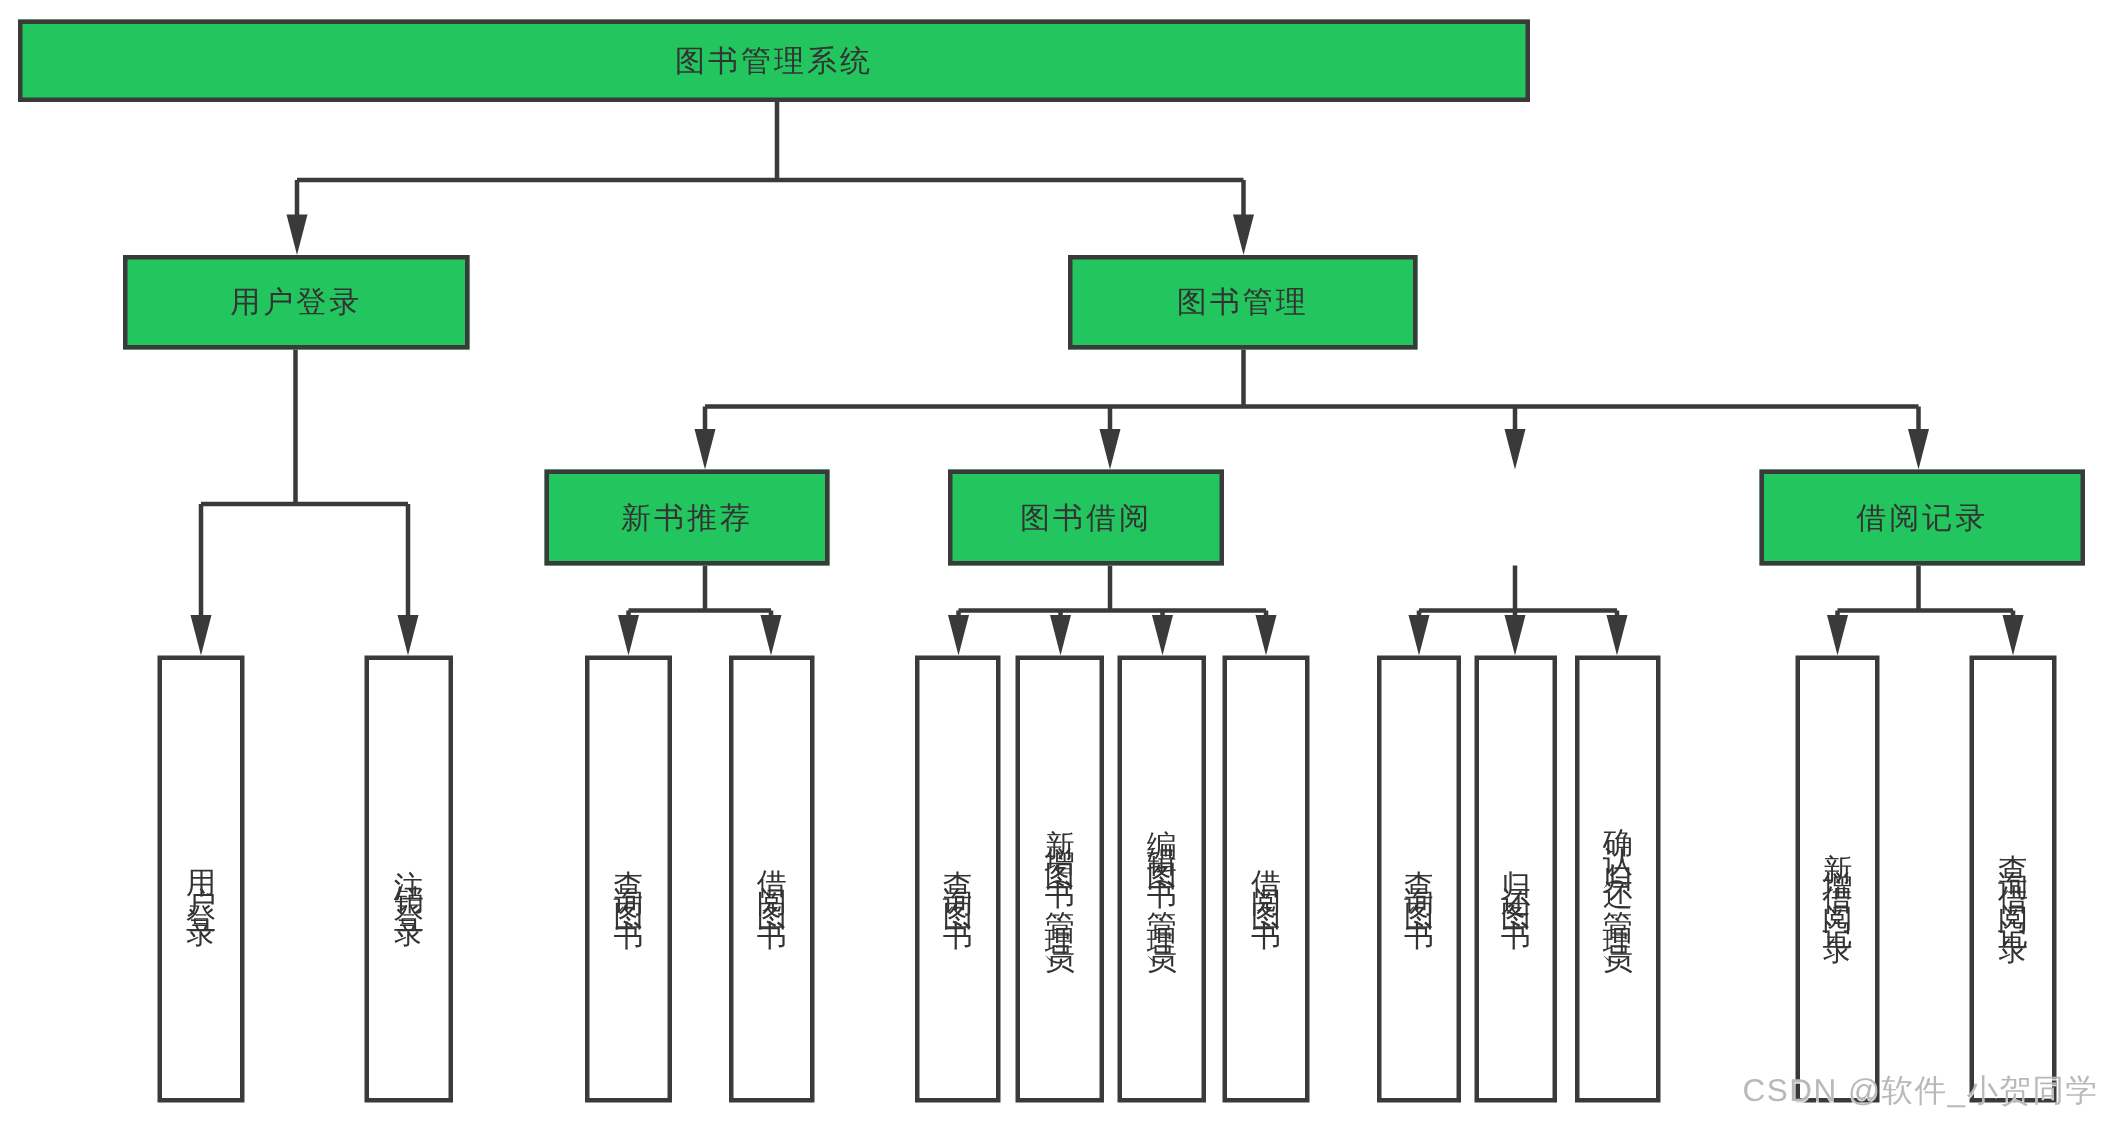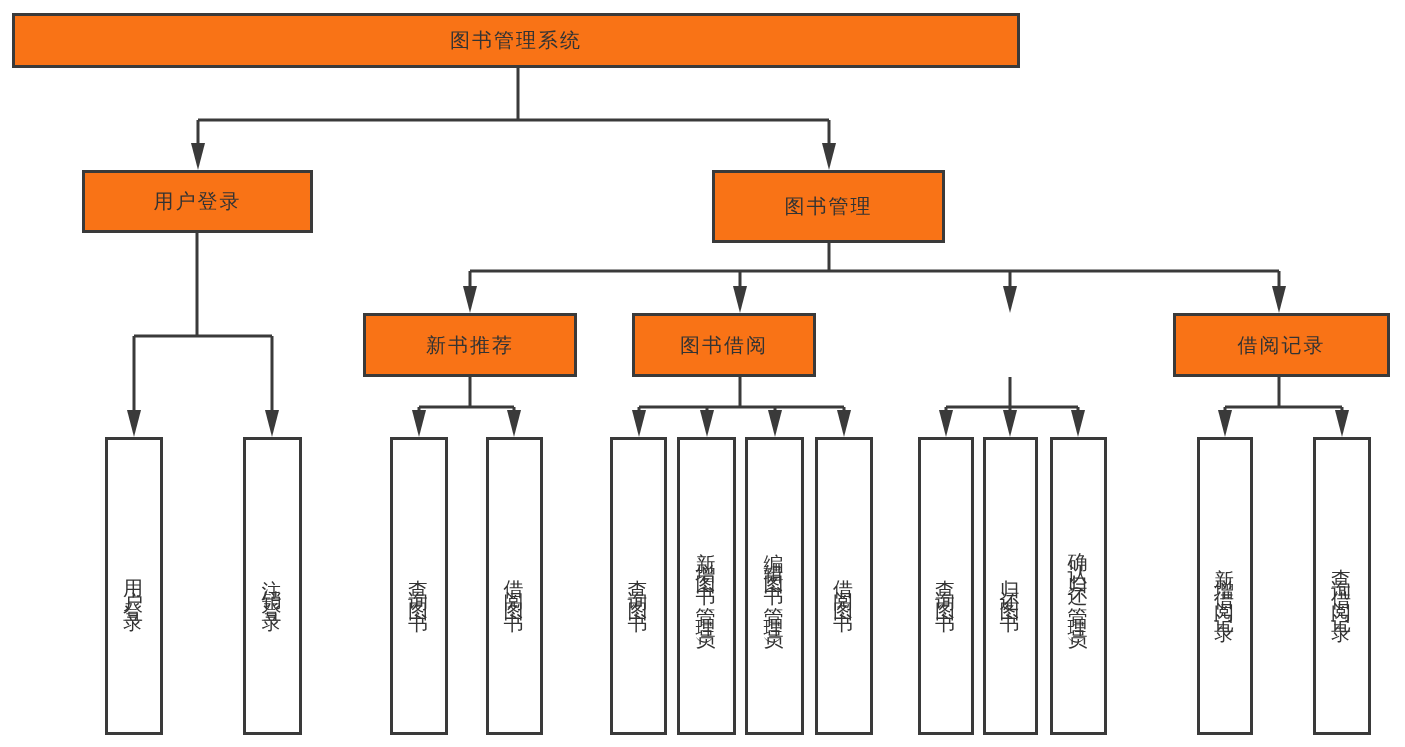--- a/index.html
+++ b/index.html
@@ -21,21 +21,21 @@
     position: absolute;
     left: 0; top: 0;
     width: 1405px; height: 747px;
     color: var(--line);
     z-index: 1;
   }
   .box {
     position: absolute;
     box-sizing: border-box;
     border: 3px solid var(--line);
-    background: #f97316;
+    background: #22c55e;
     display: flex;
     align-items: center;
     justify-content: center;
     color: var(--text);
     font-size: 20px;
     letter-spacing: 2px;
     z-index: 2;
   }
   .leaf {
     position: absolute;
@@ -104,25 +104,25 @@
     </g>
   </svg>
 
   <div class="box" style="left:12px; top:13px; width:1008px; height:55px;">
     <span>图书管理系统</span>
   </div>
 
   <div class="box" style="left:82px; top:170px; width:231px; height:63px;">
     <span>用户登录</span>
   </div>
-  <div class="box" style="left:712px; top:170px; width:233px; height:73px;">
+  <div class="box" style="left:712px; top:170px; width:233px; height:63px;">
     <span>图书管理</span>
   </div>
 
-  <div class="box" style="left:363px; top:313px; width:214px; height:64px;">
+  <div class="box" style="left:363px; top:313px; width:190px; height:64px;">
     <span>新书推荐</span>
   </div>
   <div class="box" style="left:632px; top:313px; width:184px; height:64px;">
     <span>图书借阅</span>
   </div>
   <div class="box" style="left:1173px; top:313px; width:217px; height:64px;text-align:center;">
     <span>借阅记录</span>
   </div>
 
   <div class="leaf" style="left:105px; top:437px; width:58px; height:298px;">
@@ -162,14 +162,15 @@
     <span class="vtext">确认归还（管理员）</span>
   </div>
 
   <div class="leaf" style="left:1197px; top:437px; width:56px; height:298px;">
     <span class="vtext">新增借阅记录</span>
   </div>
   <div class="leaf" style="left:1313px; top:437px; width:58px; height:298px;">
     <span class="vtext">查询借阅记录</span>
   </div>
 
+  <div class="watermark">CSDN @软件_小贺同学</div>
 
 </div>
 
 </body></html>

